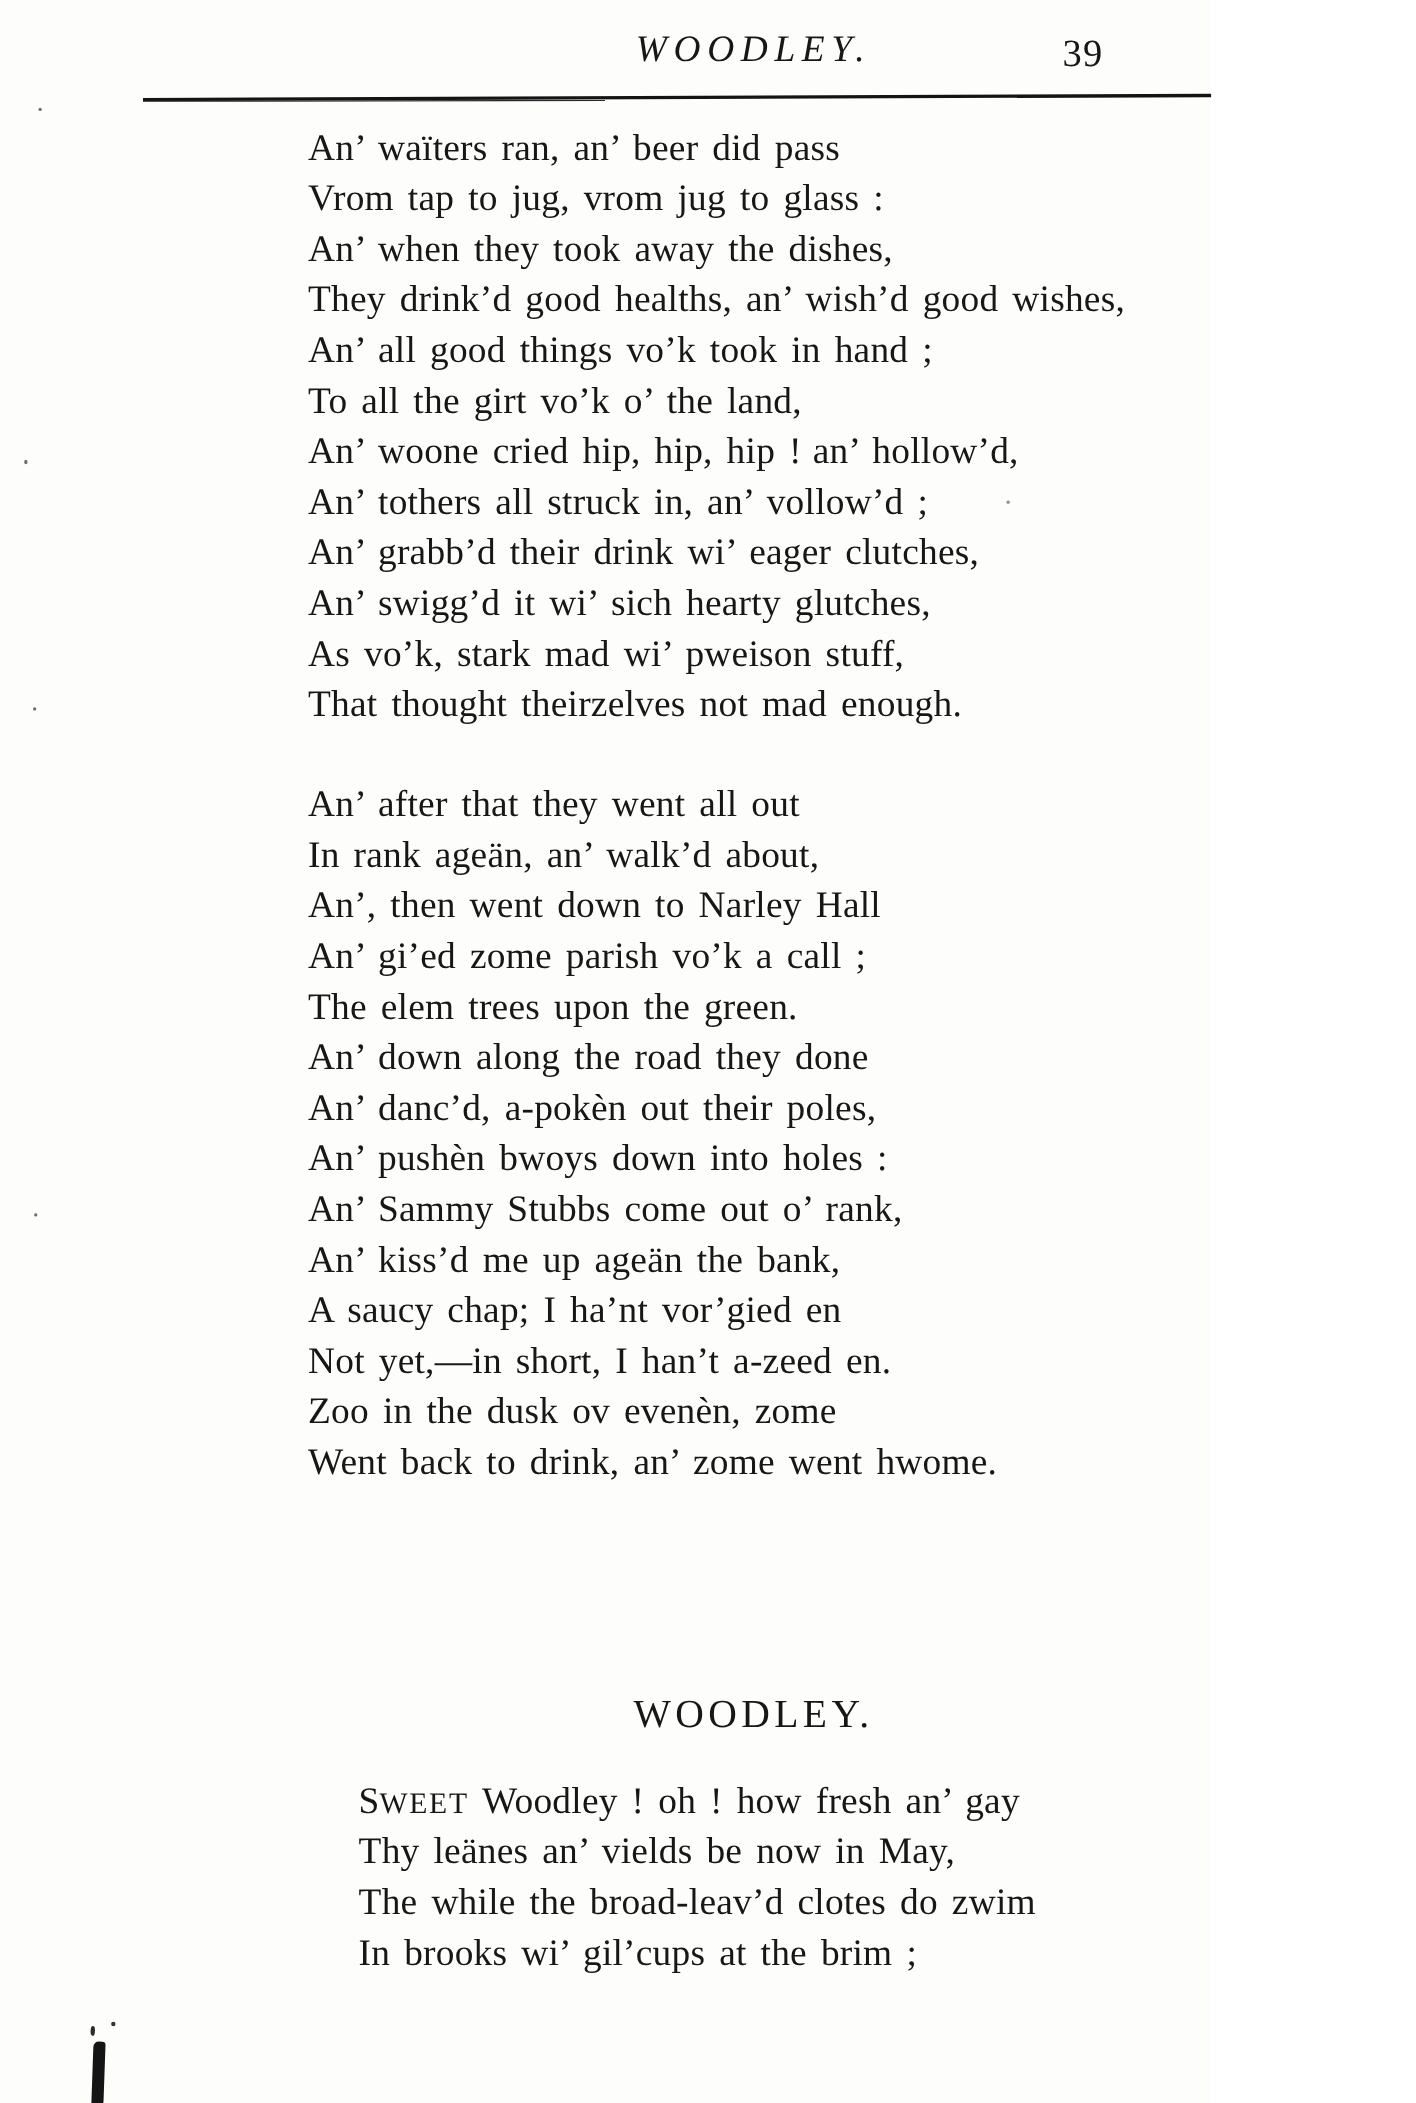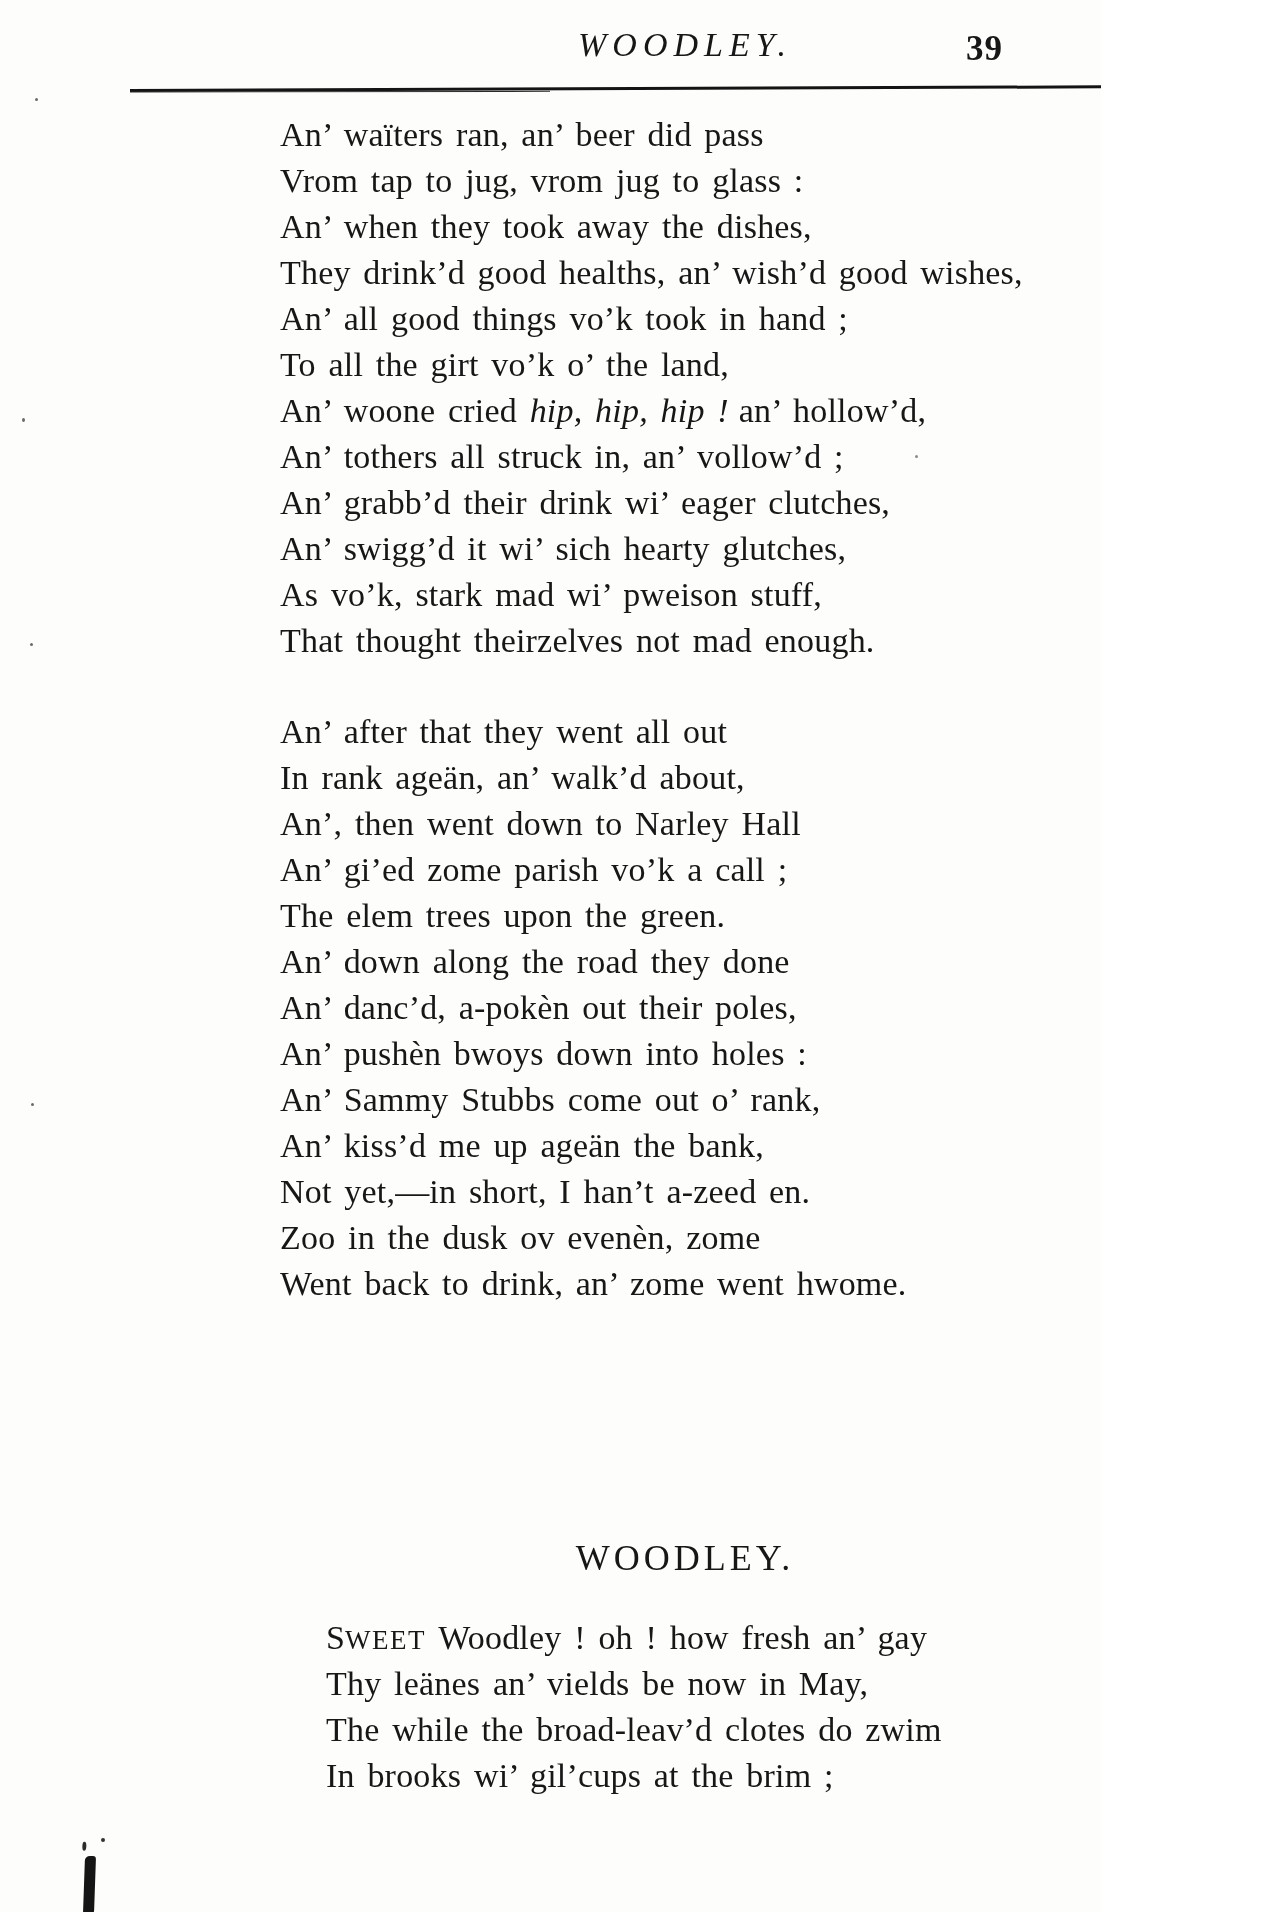--- a/index.html
+++ b/index.html
@@ -31,21 +31,21 @@
     letter-spacing: 6px;
     word-spacing: 2px;
   }
   .page-number {
     position: absolute;
     top: 26px;
     right: 98px;
     height: 46px;
     line-height: 46px;
     font-size: 35px;
-    font-weight: bold;
+    font-weight: normal;
     letter-spacing: 1px;
   }
   .header-rule {
     position: absolute;
     top: 87px;
     left: 130px;
     width: 1058px;
     height: 3px;
     background: #141414;
     transform: rotate(-0.22deg);
@@ -72,21 +72,21 @@
   }
   .stanza .line {
     height: 46px;
     line-height: 46px;
     white-space: nowrap;
   }
   .stanza-1 { top: 112px; }
   .stanza-2 { top: 709px; }
   .stanza-3 { top: 1615px; left: 326px; }
 
-  .em { font-style: italic; }
+  .em { }
   .wide-gap { padding-left: 10px; text-align: center; }
 
   .poem-heading {
     position: absolute;
     top: 1535px;
     left: 240px;
     width: 890px;
     height: 46px;
     line-height: 46px;
     margin: 0;
@@ -175,20 +175,21 @@
     <div class="line">An’ after that they went all out</div>
     <div class="line">In rank ageän, an’ walk’d about,</div>
     <div class="line">An’, then went down to Narley Hall</div>
     <div class="line">An’ gi’ed zome parish vo’k a call ;</div>
     <div class="line">The elem trees upon the green.</div>
     <div class="line">An’ down along the road they done</div>
     <div class="line">An’ danc’d, a-pokèn out their poles,</div>
     <div class="line">An’ pushèn bwoys down into holes :</div>
     <div class="line">An’ Sammy Stubbs come out o’ rank,</div>
     <div class="line">An’ kiss’d me up ageän the bank,</div>
+    <div class="line">A saucy chap; I ha’nt vor’gied en</div>
     <div class="line">Not yet,—in short, I han’t a-zeed en.</div>
     <div class="line">Zoo in the dusk ov evenèn, zome</div>
     <div class="line">Went back to drink, an’ zome went hwome.</div>
   </section>
 
   <h2 class="poem-heading">WOODLEY.</h2>
 
   <section class="stanza stanza-3">
     <div class="line">
       <span>S</span><span class="smallcaps">WEET</span><span> Woodley ! oh ! how fresh an’ gay</span>

